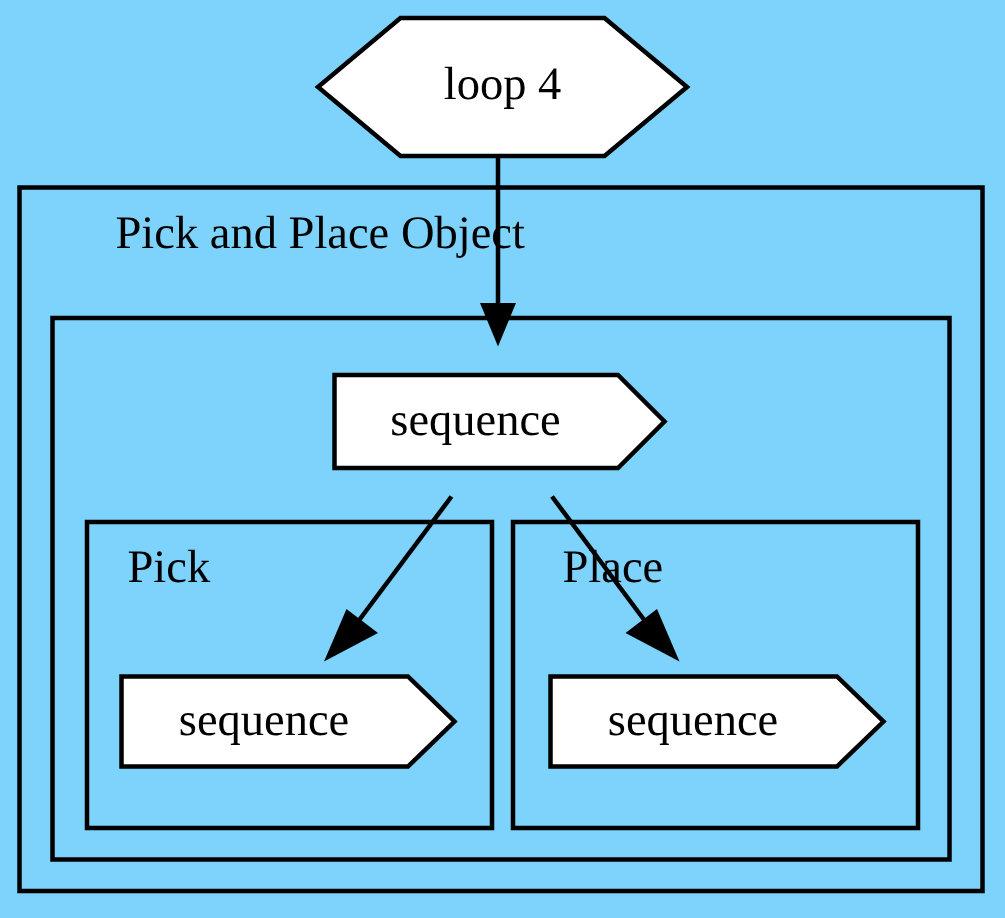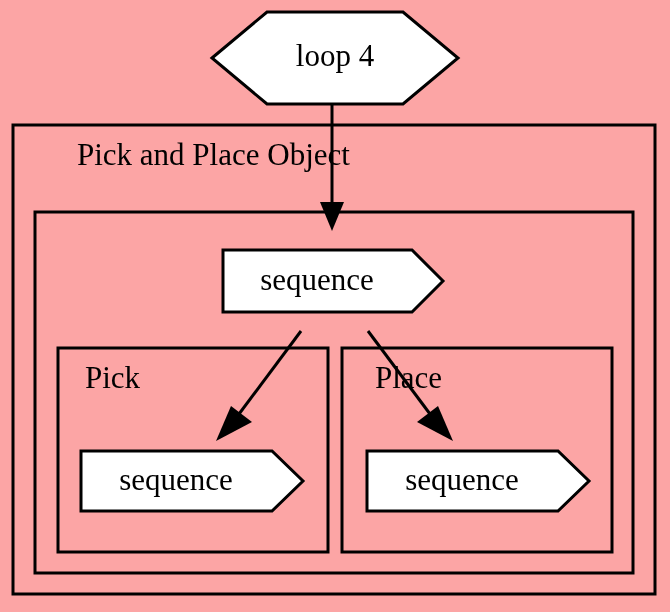--- a/index.html
+++ b/index.html
@@ -4,21 +4,21 @@
 <style>
   html, body {
     margin: 0;
     padding: 0;
     background: #ffffff;
   }
   #canvas {
     position: relative;
     width: 670px;
     height: 612px;
-    background: #fca5a5;
+    background: #7dd3fc;
     overflow: hidden;
     font-family: "Liberation Serif", "DejaVu Serif", serif;
   }
   #diagram-svg {
     position: absolute;
     left: 0;
     top: 0;
     width: 670px;
     height: 612px;
   }

